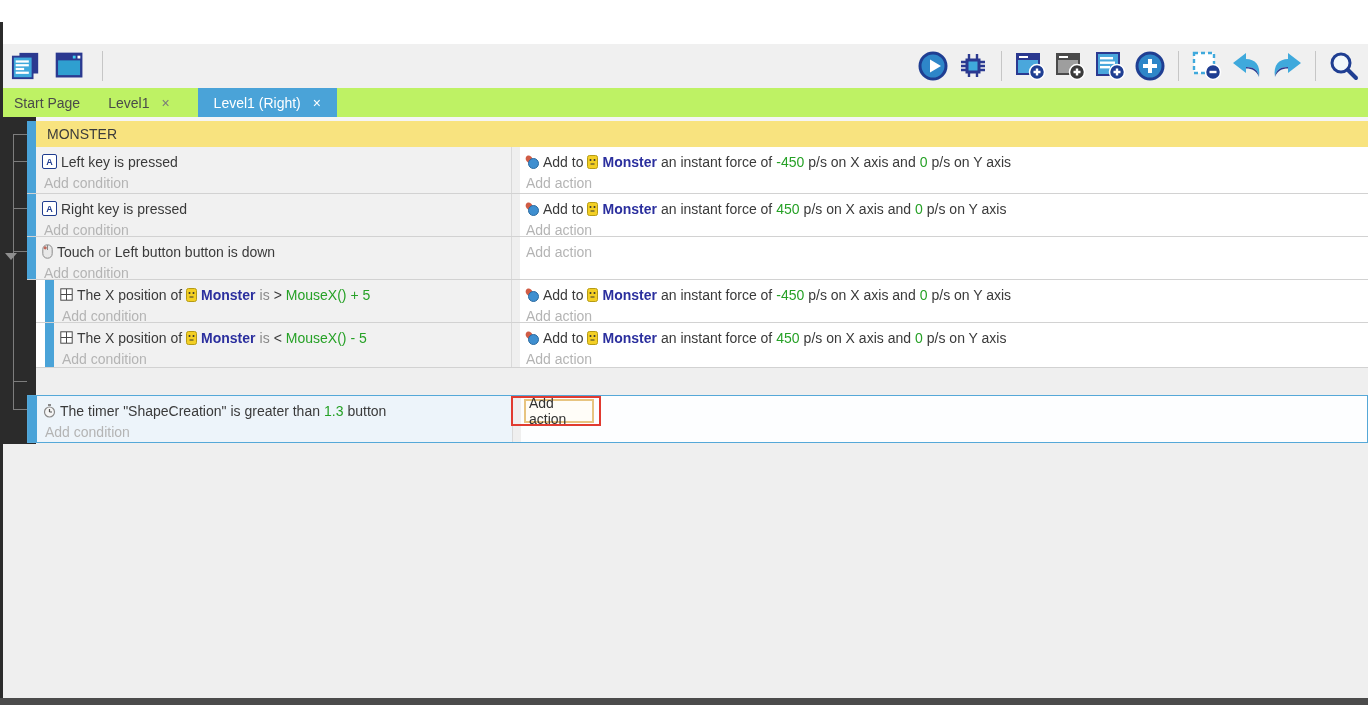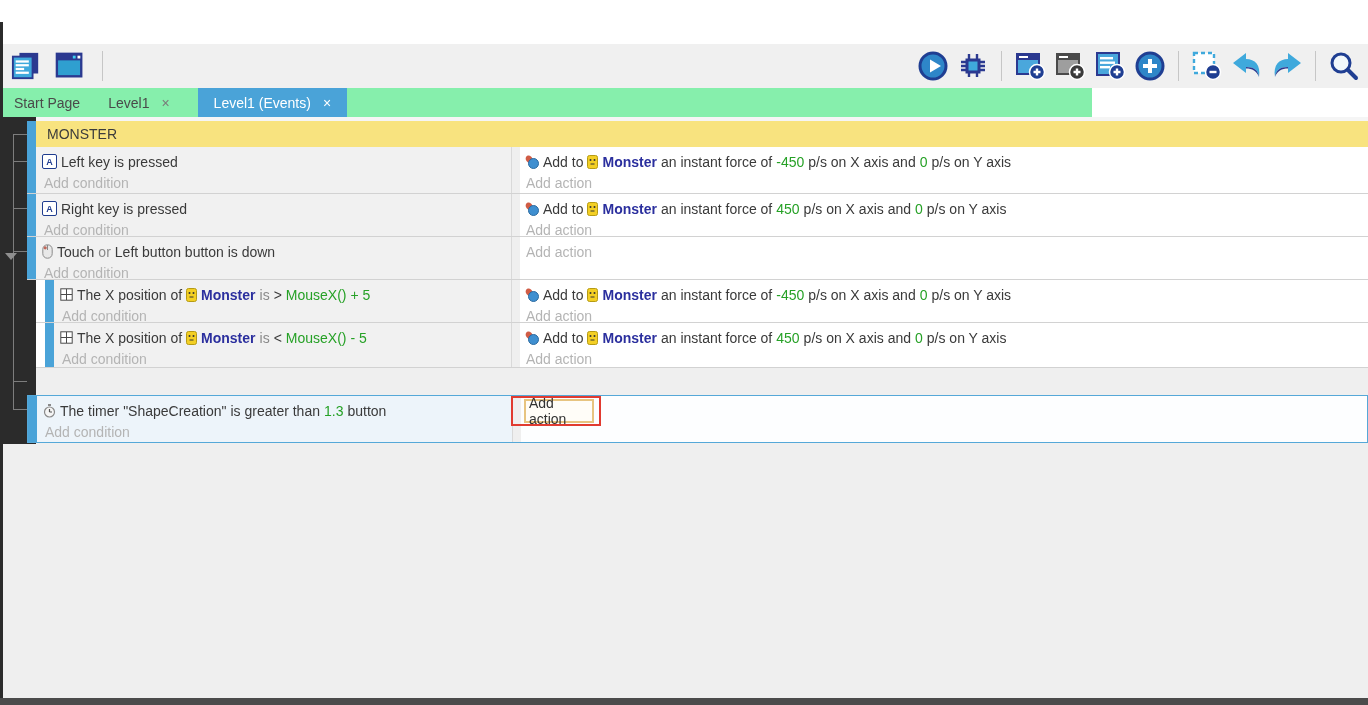--- a/index.html
+++ b/index.html
@@ -27,21 +27,21 @@
   .menu-item:first-child { padding-left:8px; }
 
   
   .toolbar { position:absolute; left:0; top:44px; width:1368px; height:44px; background:#f0f0f0; }
   .tb-left { position:absolute; left:10px; top:5px; display:flex; align-items:center; gap:12px; height:34px; }
   .tb-right { position:absolute; right:8px; top:5px; display:flex; align-items:center; gap:8px; height:34px; }
   .tb-sep { width:1px; height:30px; background:#c6c6c6; margin:0 4px; }
   .tbtn { width:32px; height:32px; display:flex; align-items:center; justify-content:center; }
 
   
-  .tabbar { position:absolute; left:0; top:88px; width:1092px; height:29px; background:#86efac; display:flex; align-items:stretch; }
+  .tabbar { position:absolute; left:0; top:88px; width:1368px; height:29px; background:#bef264; display:flex; align-items:stretch; }
   .tab { display:flex; align-items:center; font-size:14px; color:#4a4a4a; padding:0 14px; gap:12px; }
   .tab .x { color:#7a7a7a; font-size:14px; }
   .tab.active { background:#4aa3d8; color:#fff; margin-left:14px; padding:0 16px; }
   .tab.active .x { color:#fff; }
 
   
   .events-bg { position:absolute; left:0; top:117px; width:1368px; height:588px; background:#efefef; }
   .dark-margin { position:absolute; left:0; top:117px; width:36px; height:327px; background:#2b2b2b; }
   .left-strip { position:absolute; left:0; top:22px; width:3px; height:683px; background:#2b2b2b; }
   .bottom-strip { position:absolute; left:0; bottom:0; width:1368px; height:7px; background:#4b4b4b; }
@@ -202,21 +202,21 @@
 
   <div class="tabbar">
     <div class="tab">
       <span>Start Page</span>
     </div>
     <div class="tab">
       <span>Level1</span>
       <span class="x">×</span>
     </div>
     <div class="tab active">
-      <span>Level1 (Events)</span>
+      <span>Level1 (Right)</span>
       <span class="x">×</span>
     </div>
   </div>
 
   <div class="events-bg"></div>
   <div class="dark-margin"></div>
   <div class="left-strip"></div>
   <div class="top-gap"></div>
 
   <div class="tree" style="left:13px;top:134px;width:1px;height:275px;"></div>

